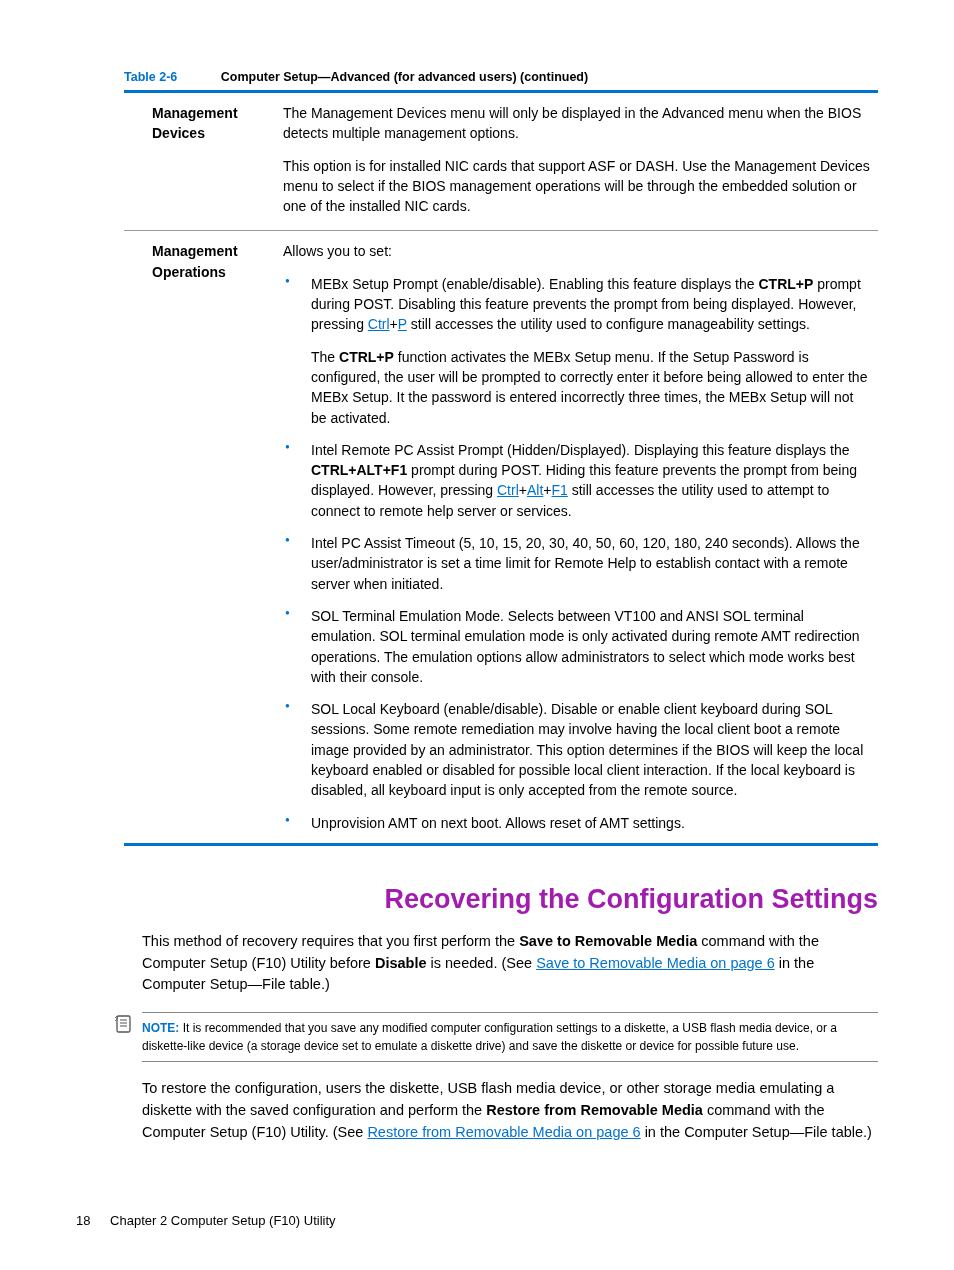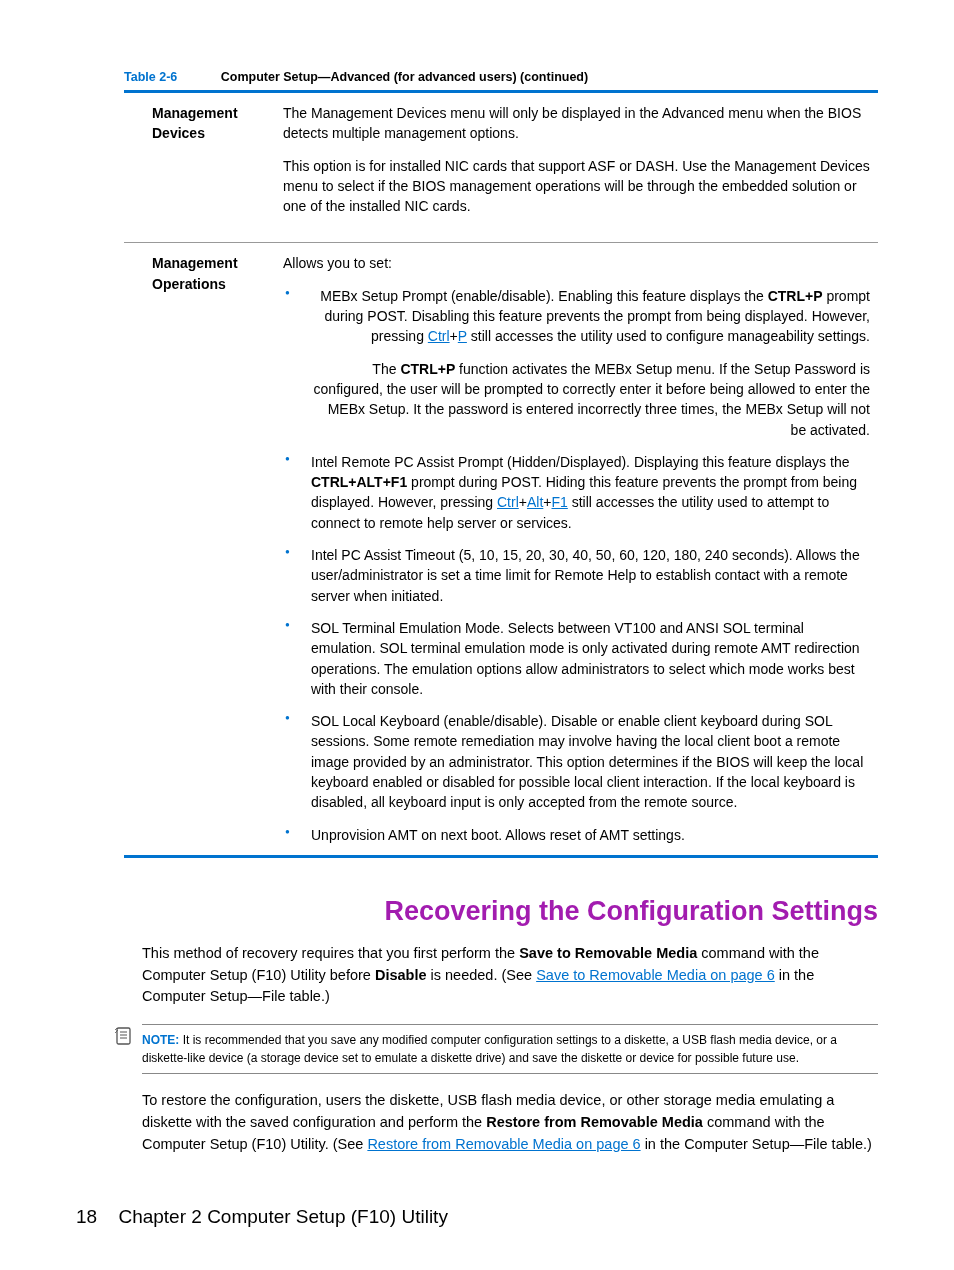--- a/index.html
+++ b/index.html
@@ -34,38 +34,38 @@
       line-height: 1.45;
       border-bottom: 1px solid #999;
     }
     .setup-table tr:last-child td { border-bottom: none; }
     .setup-table td.label {
       font-weight: bold;
       width: 155px;
       padding-left: 28px;
     }
     .setup-table p { margin-bottom: 12px; }
-    .setup-table p:last-child { margin-bottom: 16px; }
+    .setup-table p:last-child { margin-bottom: 4px; }
     .bullets { list-style: none; padding: 0; margin: 0; }
     .bullets li {
       position: relative;
       padding-left: 28px;
       margin-bottom: 12px;
     }
     .bullets li:last-child { margin-bottom: 0; }
     .bullets li::before {
       content: "●";
       color: #0073cf;
       position: absolute;
       left: 2px;
       top: 0;
       font-size: 8px;
       line-height: 1.8;
     }
-    .bullets li p { margin-bottom: 12px; text-align: right; }
+    .bullets li p { margin-bottom: 12px; }
     .bullets li p:last-child { margin-bottom: 0; }
     .link { color: #0073cf; text-decoration: underline; }
     h1.section {
       color: #a21caf;
       font-weight: bold;
       font-size: 27px;
       margin-top: 38px;
       margin-bottom: 16px;
       text-align: right;
     }
@@ -93,21 +93,21 @@
       line-height: 1.5;
       border-top: 1px solid #888;
       border-bottom: 1px solid #888;
       padding: 6px 0;
     }
     .note-text .note-label { color: #0073cf; font-weight: bold; }
     .footer {
       position: absolute;
       bottom: 42px;
       left: 76px;
-      font-size: 19px;
+      font-size: 13px;
     }
     .footer .page-num { margin-right: 16px; }
   </style>
 </head>
 <body>
 
 <div class="table-caption">
   <span class="label">Table 2-6</span>
   <span>  </span>
   <span class="title">Computer Setup—Advanced (for advanced users) (continued)</span>

